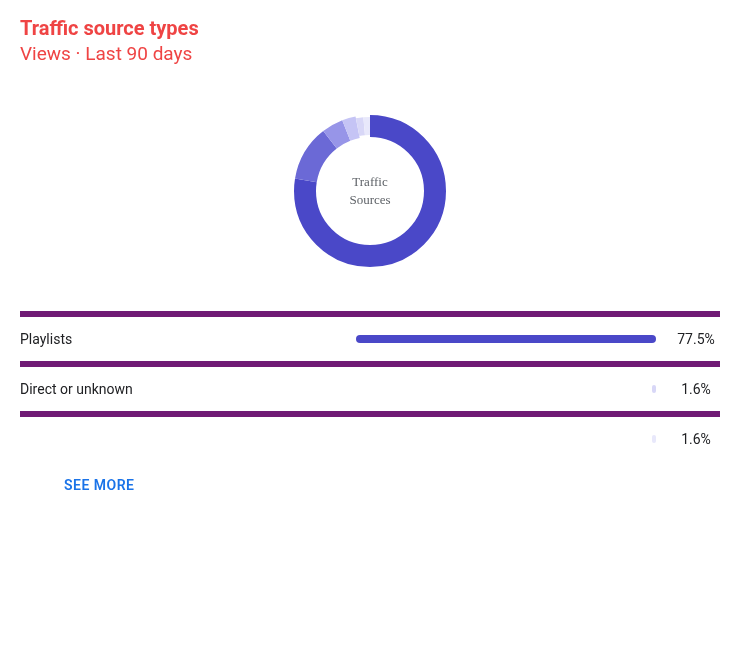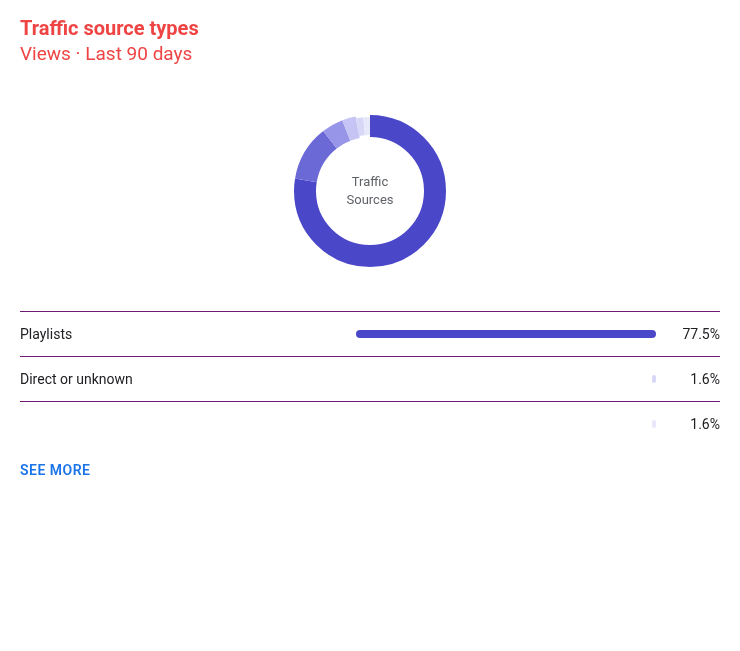--- a/index.html
+++ b/index.html
@@ -25,20 +25,21 @@
     .chart-container {
       display: flex;
       justify-content: center;
       align-items: center;
       margin-bottom: 30px;
     }
     .donut-wrapper {
       position: relative;
       width: 180px;
       height: 180px;
+      font-family: Liberation Serif, serif;
     }
     .donut-wrapper svg {
       transform: rotate(-90deg);
     }
     .donut-label {
       position: absolute;
       top: 50%;
       left: 50%;
       transform: translate(-50%, -50%);
       text-align: center;
@@ -46,21 +47,21 @@
       color: #5f6368;
       line-height: 1.4;
     }
     .rows {
       width: 100%;
     }
     .row {
       display: flex;
       align-items: center;
       padding: 14px 0;
-      border-top: 1px solid #701a75;
+      border-top: 6px solid #701a75;
     }
     .row-label {
       font-size: 14px;
       color: #202124;
       width: 200px;
       flex-shrink: 0;
     }
     .row-bar-area {
       flex: 1;
       display: flex;
@@ -70,31 +71,32 @@
     }
     .row-bar {
       height: 8px;
       border-radius: 4px;
       background: #4a48c8;
     }
     .row-value {
       font-size: 14px;
       color: #202124;
       width: 48px;
-      text-align: right;
+      text-align: center;
       flex-shrink: 0;
     }
     .see-more {
       color: #1a73e8;
       font-size: 14px;
       font-weight: 600;
       letter-spacing: 0.5px;
       margin-top: 16px;
       cursor: pointer;
       display: inline-block;
+      margin-left: 44px;
     }
   </style>
 </head>
 <body>
 
 
 
 <h1 class="title">Traffic source types</h1>
 <p class="subtitle">Views · Last 90 days</p>
 

